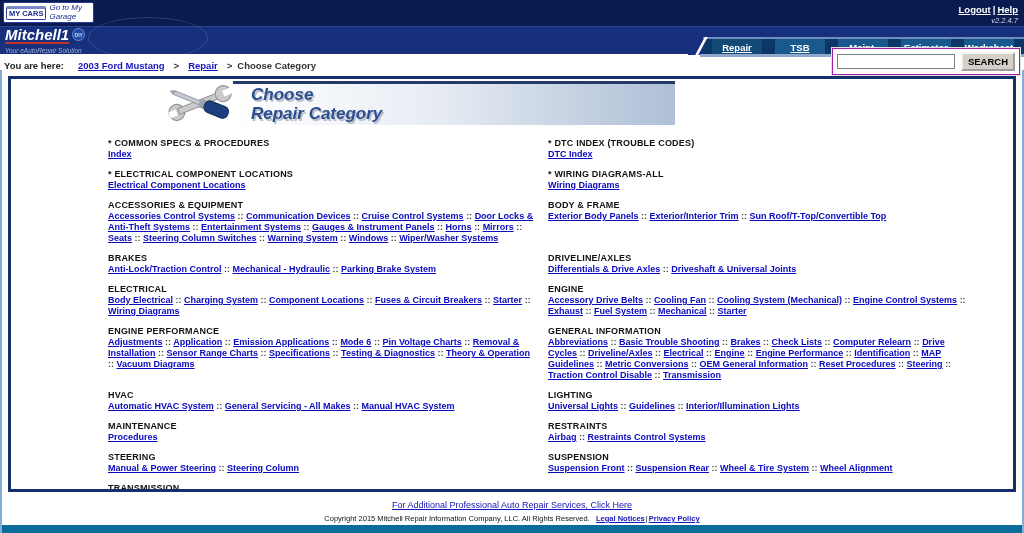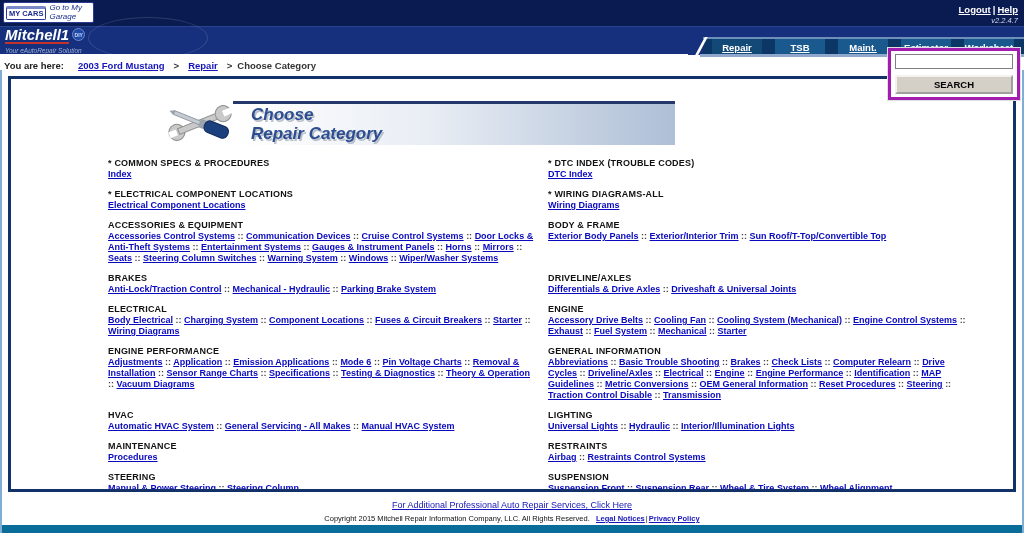--- a/index.html
+++ b/index.html
@@ -76,36 +76,36 @@
     padding-left:4px; font-size:9.5px; font-weight:bold; color:#333;text-align:right;
   }
   .crumb-prefix { margin-right:7px; color:#222; }
   .crumb-link { color:#1515BB; text-decoration:underline; margin:0 7px; }
   .crumb-sep { color:#333; margin:0 2px; }
   .crumb-current { color:#333; margin-left:3px; }
 
   
   .search-panel {
     position:absolute; top:48px; right:4px; z-index:6;
-    background:#fff; border:3px solid #a21caf; outline:1px solid #E0E0E0;
-    padding:3px 4px; display:flex; gap:6px; flex-direction:column;
+    background:#fff; border:1px solid #a21caf; outline:1px solid #E0E0E0;
+    padding:3px 4px; display:flex; gap:6px; align-items:center;
   }
   .search-input { width:118px; height:15px; border:1px solid #7F7F7F; font-size:10px; padding:0 2px; }
   .search-btn {
     height:19px; padding:0 5px; font-size:9.5px; font-weight:bold; color:#000;
     background:#D4D0C8; border:2px outset #F4F2EE; cursor:pointer;
     font-family:"Liberation Sans", sans-serif;
   }
 
   
   .content-box {
     position:absolute; left:8px; right:8px; top:76px; height:416px;
     background:#fff; border:3px solid #123168; overflow:hidden;
   }
-  .title-banner { position:relative; height:46px; margin-top:21px; }
+  .title-banner { position:relative; height:46px; margin-top:1px; }
   .tools-icon { position:absolute; left:155px; top:0; }
   .title-band {
     position:absolute; left:222px; top:1px; width:442px; height:44px;
     background:linear-gradient(to right, #FFFFFF, #E8EDF4 45%, #AEBFD6 100%);
     border-top:3px solid #24386B;
   }
   .title-text {
     position:absolute; left:240px; top:5px; font-style:italic; font-weight:bold;
     color:#2C4E91; font-size:17px; line-height:19px; text-shadow:1.5px 1.5px 0 #B9BFC9;
   }
@@ -263,21 +263,21 @@
           <div class="cat-links"><a class="cat-link">Abbreviations</a><span class="cat-sep"> :: </span><a class="cat-link">Basic Trouble Shooting</a><span class="cat-sep"> :: </span><a class="cat-link">Brakes</a><span class="cat-sep"> :: </span><a class="cat-link">Check Lists</a><span class="cat-sep"> :: </span><a class="cat-link">Computer Relearn</a><span class="cat-sep"> :: </span><a class="cat-link">Drive Cycles</a><span class="cat-sep"> :: </span><a class="cat-link">Driveline/Axles</a><span class="cat-sep"> :: </span><a class="cat-link">Electrical</a><span class="cat-sep"> :: </span><a class="cat-link">Engine</a><span class="cat-sep"> :: </span><a class="cat-link">Engine Performance</a><span class="cat-sep"> :: </span><a class="cat-link">Identification</a><span class="cat-sep"> :: </span><a class="cat-link">MAP Guidelines</a><span class="cat-sep"> :: </span><a class="cat-link">Metric Conversions</a><span class="cat-sep"> :: </span><a class="cat-link">OEM General Information</a><span class="cat-sep"> :: </span><a class="cat-link">Reset Procedures</a><span class="cat-sep"> :: </span><a class="cat-link">Steering</a><span class="cat-sep"> :: </span><a class="cat-link">Traction Control Disable</a><span class="cat-sep"> :: </span><a class="cat-link">Transmission</a></div>
         </div>
       </div>
       <div class="cat-row">
         <div class="cat-cell">
           <div class="cat-heading">HVAC</div>
           <div class="cat-links"><a class="cat-link">Automatic HVAC System</a><span class="cat-sep"> :: </span><a class="cat-link">General Servicing - All Makes</a><span class="cat-sep"> :: </span><a class="cat-link">Manual HVAC System</a></div>
         </div>
         <div class="cat-cell">
           <div class="cat-heading">LIGHTING</div>
-          <div class="cat-links"><a class="cat-link">Universal Lights</a><span class="cat-sep"> :: </span><a class="cat-link">Hydraulic</a><span class="cat-sep"> :: </span><a class="cat-link">Interior/Illumination Lights</a></div>
+          <div class="cat-links"><a class="cat-link">Universal Lights</a><span class="cat-sep"> :: </span><a class="cat-link">Guidelines</a><span class="cat-sep"> :: </span><a class="cat-link">Interior/Illumination Lights</a></div>
         </div>
       </div>
       <div class="cat-row">
         <div class="cat-cell">
           <div class="cat-heading">MAINTENANCE</div>
           <div class="cat-links"><a class="cat-link">Procedures</a></div>
         </div>
         <div class="cat-cell">
           <div class="cat-heading">RESTRAINTS</div>
           <div class="cat-links"><a class="cat-link">Airbag</a><span class="cat-sep"> :: </span><a class="cat-link">Restraints Control Systems</a></div>

